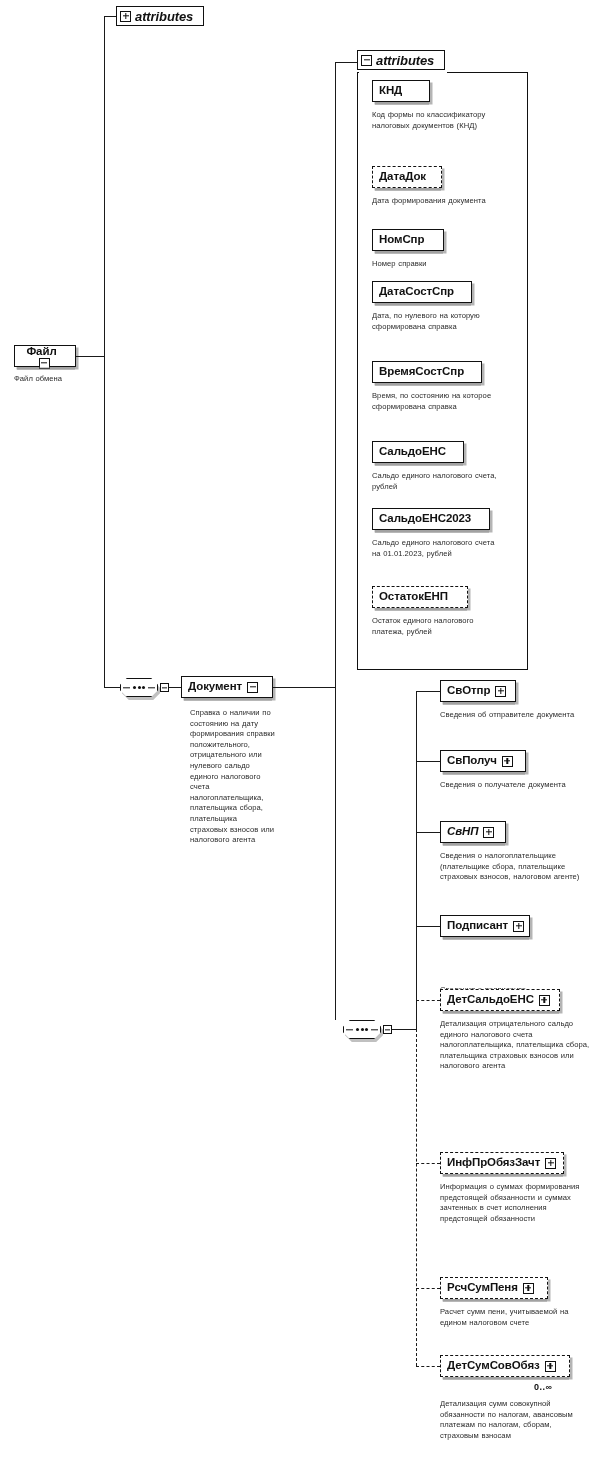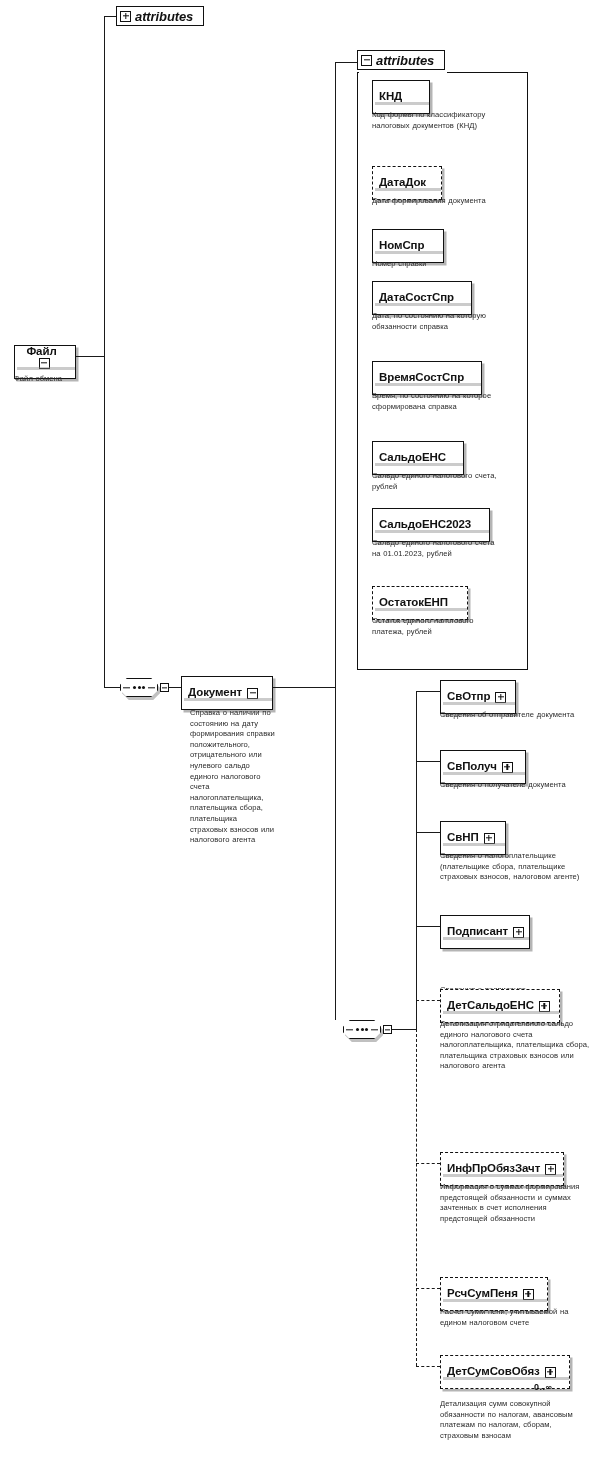--- a/index.html
+++ b/index.html
@@ -36,21 +36,21 @@
 
   
   .node {
     position: absolute;
     display: flex;
     align-items: center;
     background: #fff;
     border: 1.6px solid #111;
     box-shadow: 2.5px 2.5px 0 rgba(120,120,120,0.55);
     padding: 0 8px 0 6px;
-    height: 34px;
+    height: 22px;
     white-space: nowrap;
   }
   .node.optional {
     border: 1.6px dashed #111;
   }
   .node .nlabel {
     font-weight: bold;
     font-size: 11.5px;
     letter-spacing: -0.1px;
     line-height: 1;
@@ -257,21 +257,21 @@
 <div class="node" style="left:372px; top:229px; width:72px;">
   <span class="nlabel">НомСпр</span>
 </div>
 <div class="ushade" style="left:375px; top:251px; width:68px;"></div>
 <div class="doc" style="left:372px; top:259px; width:130px;">Номер справки</div>
 
 <div class="node" style="left:372px; top:281px; width:100px;">
   <span class="nlabel">ДатаСостСпр</span>
 </div>
 <div class="ushade" style="left:375px; top:303px; width:96px;"></div>
-<div class="doc" style="left:372px; top:311px; width:130px;">Дата, по состоянию на которую обязанности справка</div>
+<div class="doc" style="left:372px; top:311px; width:130px;">Дата, по нулевого на которую сформирована справка</div>
 
 <div class="node" style="left:372px; top:361px; width:110px;">
   <span class="nlabel">ВремяСостСпр</span>
 </div>
 <div class="ushade" style="left:375px; top:383px; width:106px;"></div>
 <div class="doc" style="left:372px; top:391px; width:130px;">Время, по состоянию на которое сформирована справка</div>
 
 <div class="node" style="left:372px; top:441px; width:92px;">
   <span class="nlabel">СальдоЕНС</span>
 </div>
@@ -317,21 +317,21 @@
 
 <div class="line-h" style="left:416px; top:761px; width:24px;"></div>
 <div class="node" style="left:440px; top:750px; width:86px;">
   <span class="nlabel">СвПолуч</span>
   <span class="tog plus"></span>
 </div>
 <div class="ushade" style="left:443px; top:772px; width:82px;"></div>
 <div class="doc" style="left:440px; top:780px; width:148px;">Сведения о получателе документа</div>
 
 <div class="line-h" style="left:416px; top:832px; width:24px;"></div>
-<div class="node" style="left:440px; top:821px; width:66px;">
+<div class="node" style="left:440px; top:821px; width:66px;font-style:italic;">
   <span class="nlabel">СвНП</span>
   <span class="tog plus"></span>
 </div>
 <div class="ushade" style="left:443px; top:843px; width:62px;"></div>
 <div class="doc" style="left:440px; top:851px; width:150px;">Сведения о налогоплательщике (плательщике сбора, плательщике страховых взносов, налоговом агенте)</div>
 
 <div class="line-h" style="left:416px; top:926px; width:24px;"></div>
 <div class="node" style="left:440px; top:915px; width:90px;">
   <span class="nlabel">Подписант</span>
   <span class="tog plus"></span>

